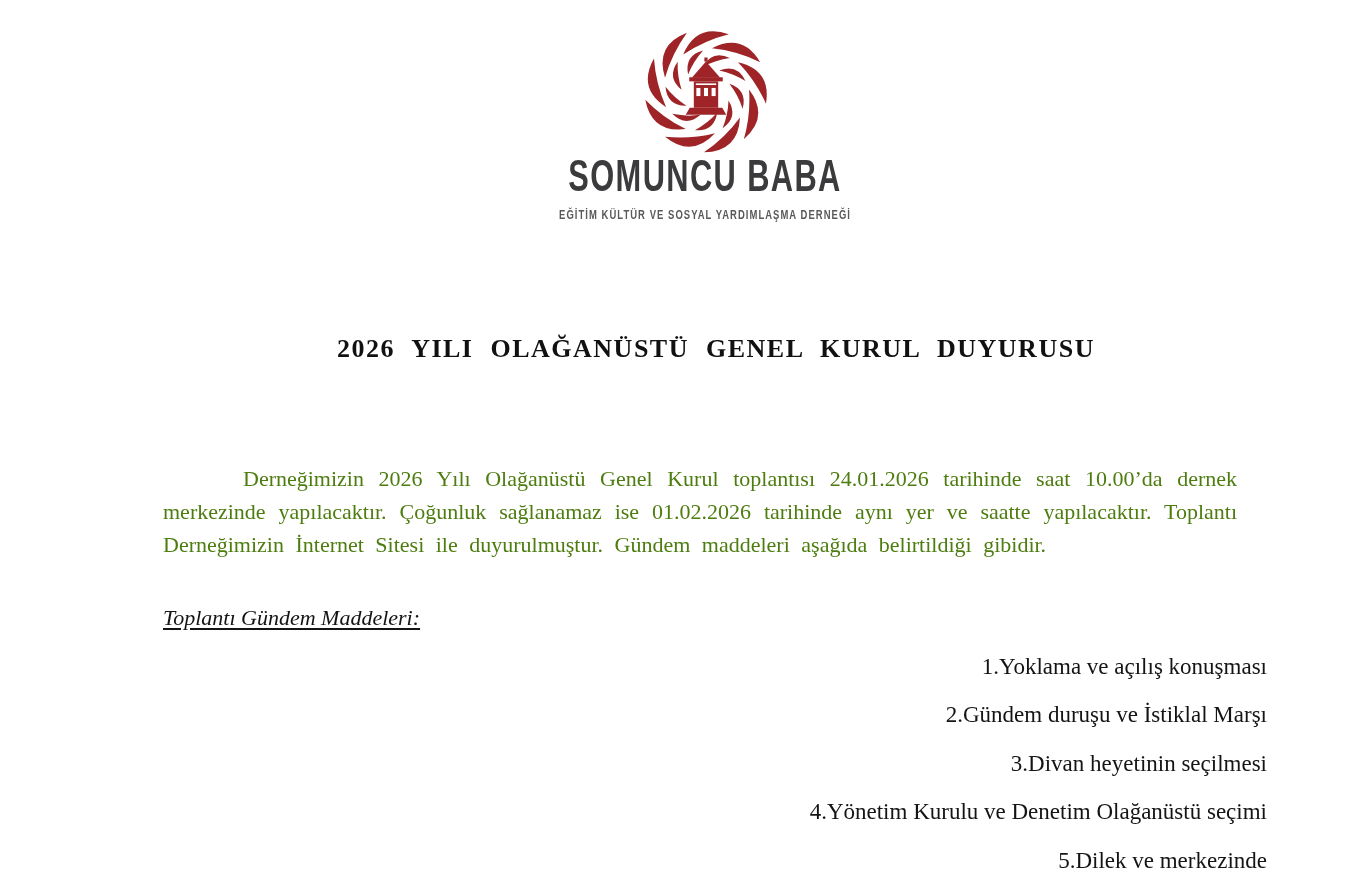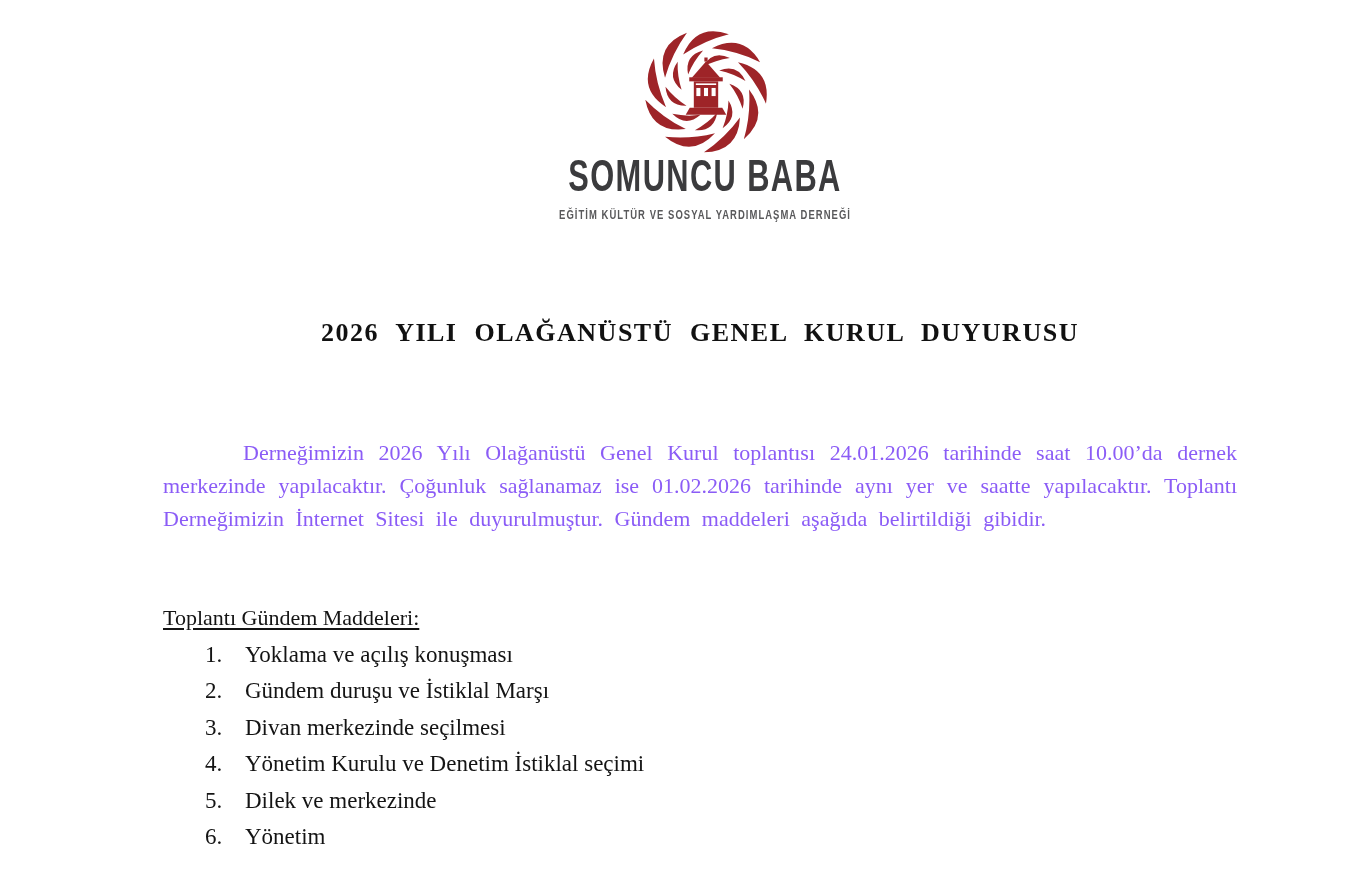--- a/index.html
+++ b/index.html
@@ -62,72 +62,74 @@
     transform-origin: 50% 50%;
     white-space: nowrap;
   }
 
   
   .doc-title {
     position: absolute;
     top: 316px;
     left: 163px;
     width: 1074px;
-    margin: 0;
+    margin: 16px;
     text-align: center;
     font-family: "Liberation Serif", serif;
     font-weight: 700;
     font-size: 26px;
     line-height: 34px;
     letter-spacing: 1.5px;
     word-spacing: 9px;
     color: #111111;
     white-space: nowrap;
   }
   .body-paragraph {
     position: absolute;
-    top: 436px;
+    top: 462px;
     left: 163px;
     width: 1074px;
     margin: 0;
     font-size: 22px;
     line-height: 33.2px;
     text-align: justify;
     text-indent: 80px;
     word-spacing: 6px;
-    color: #8b5cf6;
+    color: #4d7c0f;
   }
   .agenda-heading {
     position: absolute;
     top: 603px;
     left: 163px;
     margin: 0;
     font-weight: 400;
     font-size: 22px;
     line-height: 30px;
     text-decoration: underline;
     text-underline-offset: 3px;
     color: #141414;
+    font-style: italic;
   }
   .agenda-list {
     position: absolute;
     top: 637px;
     left: 163px;
     width: 1074px;
     margin: 0;
     padding: 0 0 0 42px;
     list-style: none;
     counter-reset: agenda;
     font-size: 23px;
     line-height: 36.4px;
     color: #141414;
   }
   .agenda-list li {
     counter-increment: agenda;
-    margin: 0;
+    margin: 12px;
+    text-align: right;
   }
   .agenda-list li::before {
     content: counter(agenda) ".";
     display: inline-block;
     width: 40px;
   }
 </style>
 </head>
 <body>
 
@@ -184,20 +186,20 @@
   <main>
     <h1 class="doc-title">2026 YILI OLAĞANÜSTÜ GENEL KURUL DUYURUSU</h1>
 
     <p class="body-paragraph">Derneğimizin 2026 Yılı Olağanüstü Genel Kurul toplantısı 24.01.2026 tarihinde saat 10.00’da dernek merkezinde yapılacaktır. Çoğunluk sağlanamaz ise 01.02.2026 tarihinde aynı yer ve saatte yapılacaktır. Toplantı Derneğimizin İnternet Sitesi ile duyurulmuştur. Gündem maddeleri aşağıda belirtildiği gibidir.</p>
 
     <h2 class="agenda-heading">Toplantı Gündem Maddeleri:</h2>
 
     <ol class="agenda-list">
       <li>Yoklama ve açılış konuşması</li>
       <li>Gündem duruşu ve İstiklal Marşı</li>
-      <li>Divan merkezinde seçilmesi</li>
-      <li>Yönetim Kurulu ve Denetim İstiklal seçimi</li>
+      <li>Divan heyetinin seçilmesi</li>
+      <li>Yönetim Kurulu ve Denetim Olağanüstü seçimi</li>
       <li>Dilek ve merkezinde</li>
       <li>Yönetim</li>
     </ol>
   </main>
 
 </div>
 
 </body></html>

